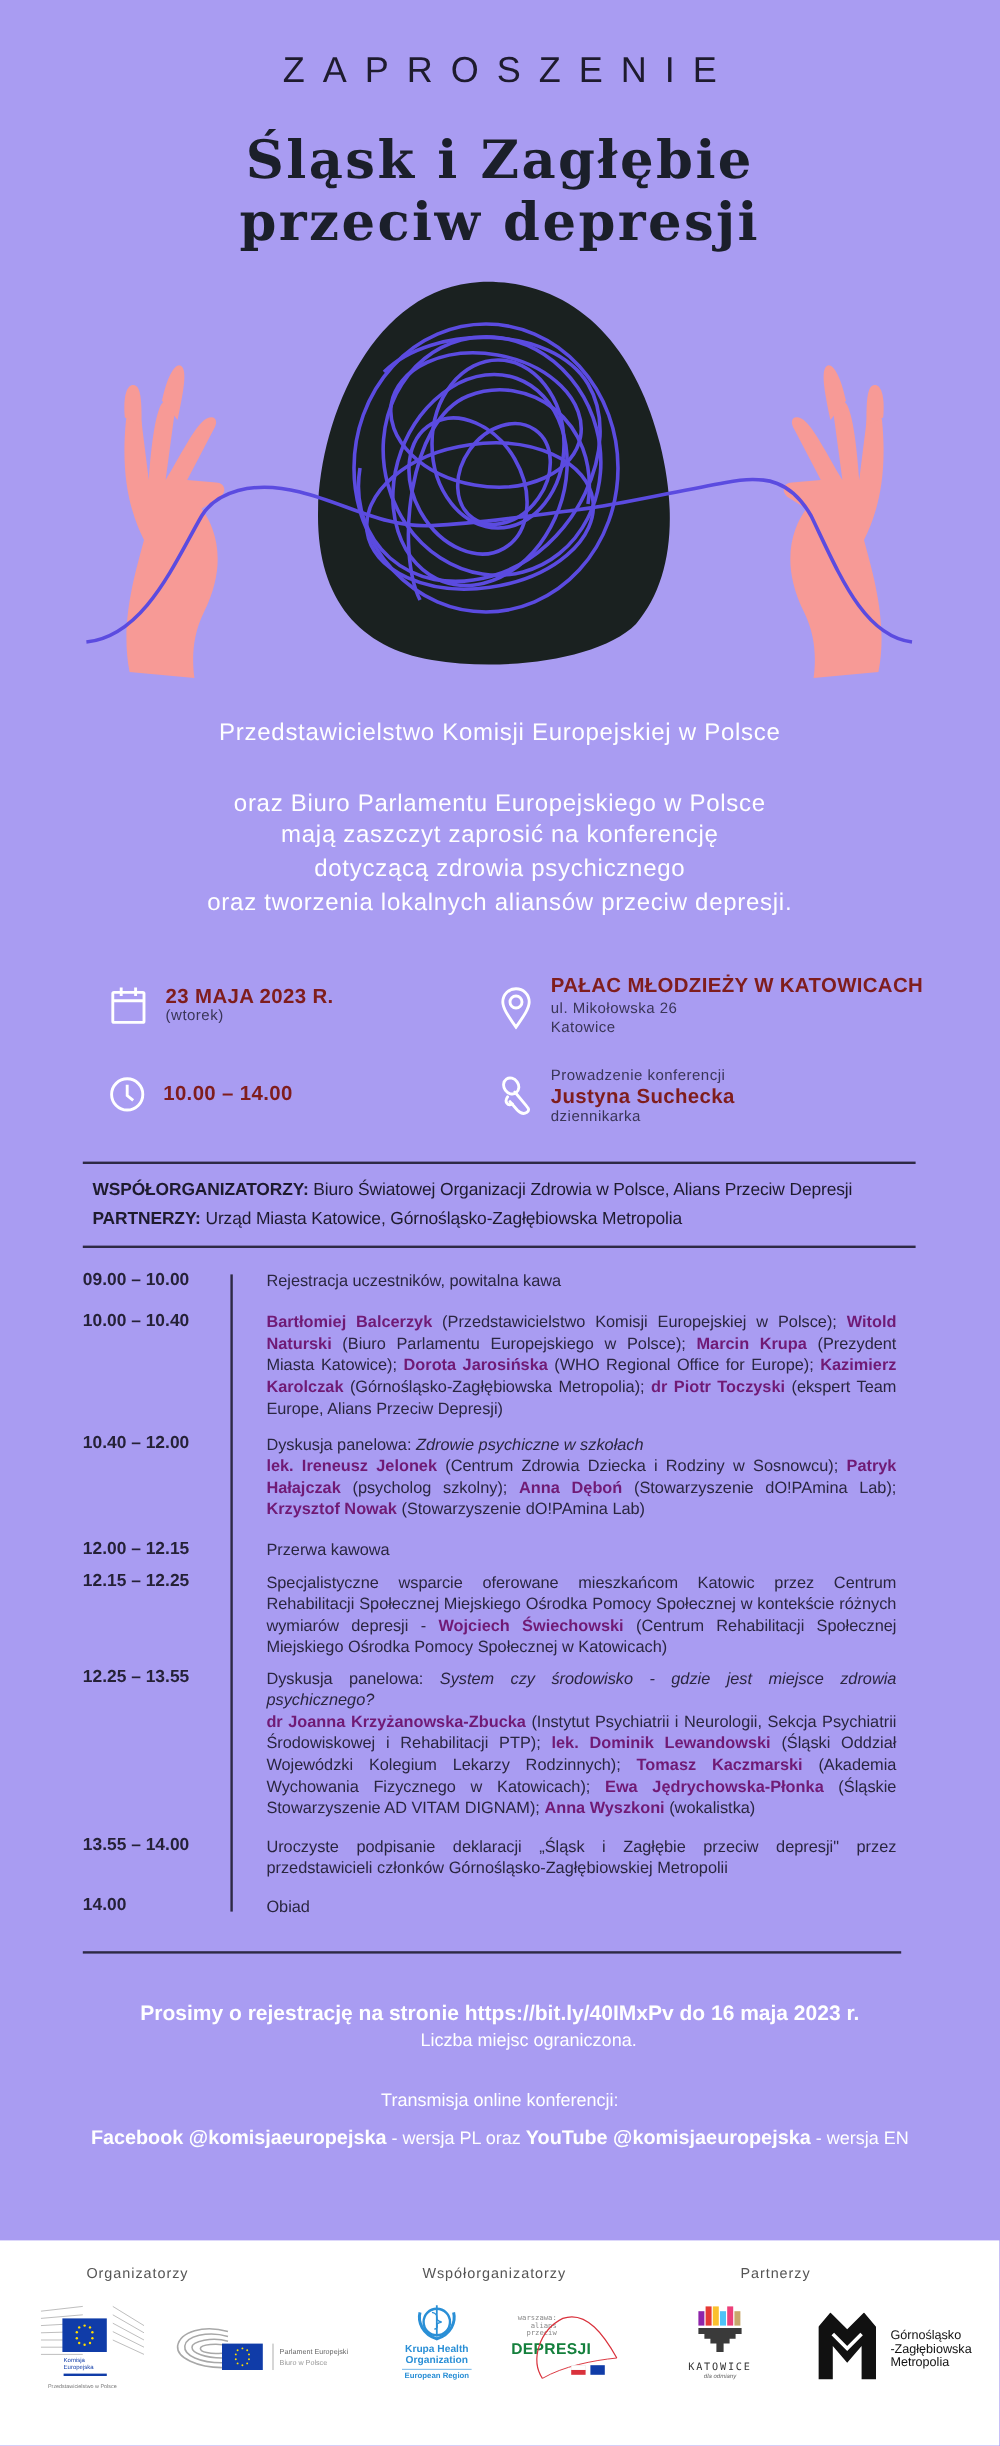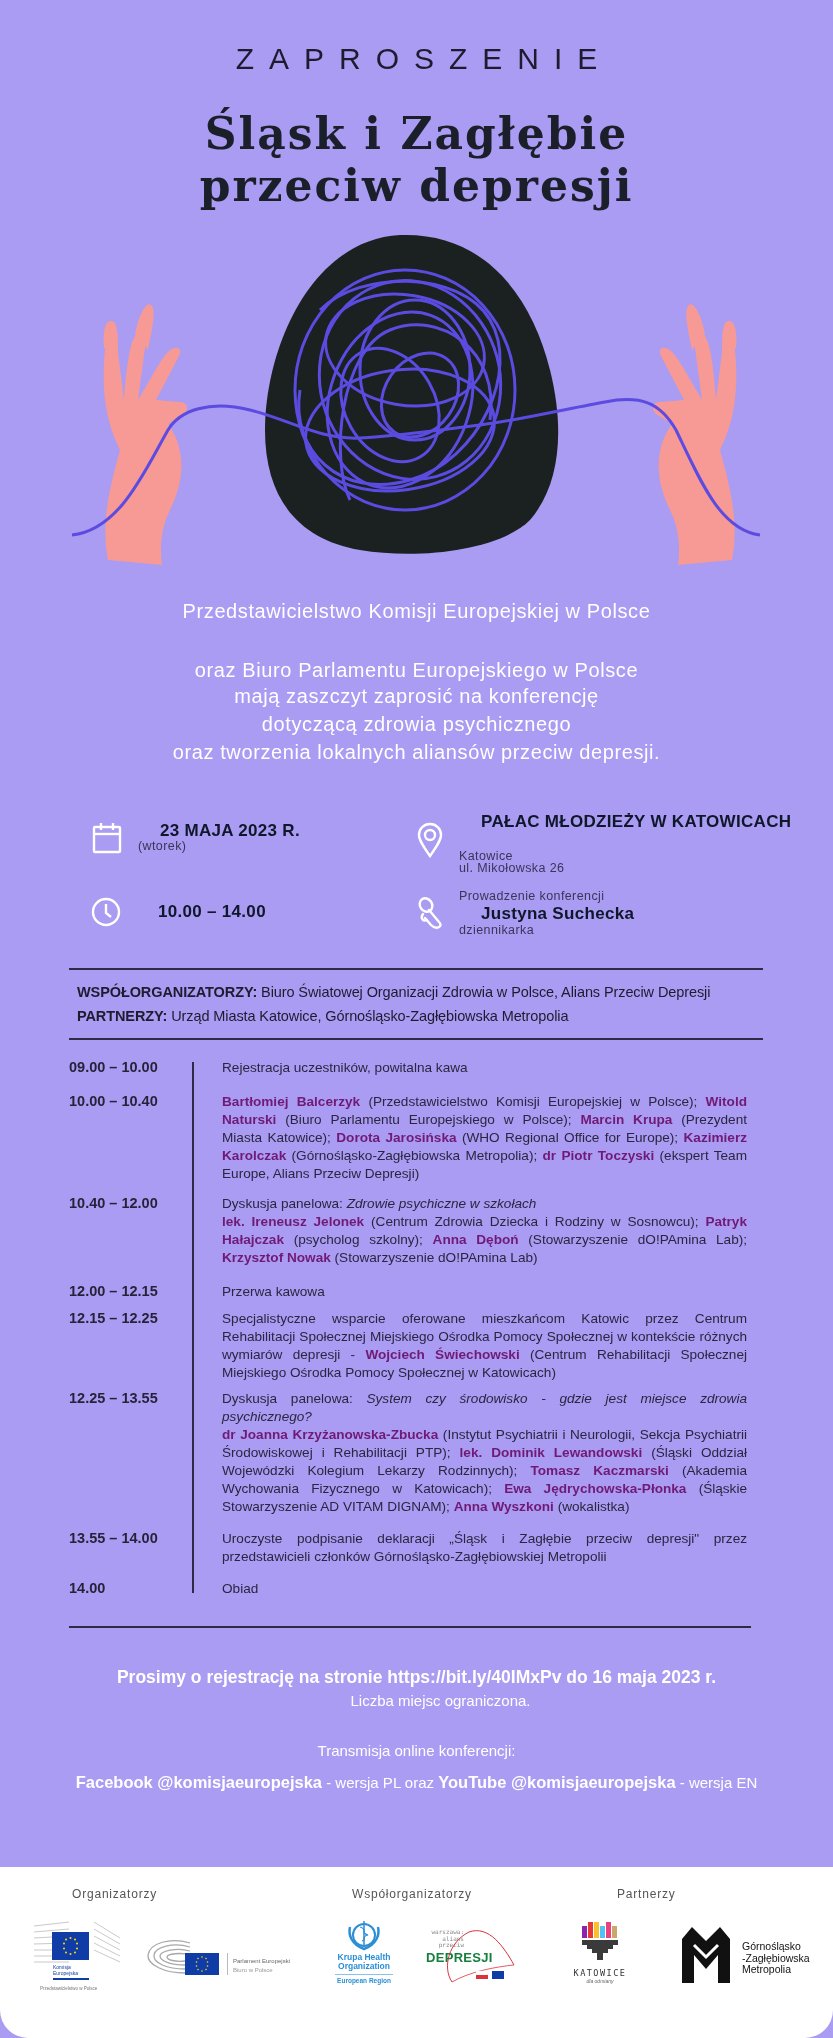--- a/index.html
+++ b/index.html
@@ -1,31 +1,31 @@
 <!DOCTYPE html>
 <html><head>
 <meta charset="utf-8">
 <style>
   * { box-sizing: border-box; margin: 0; padding: 0; }
   html, body { width: 833px; }
   body { background: #A99CF2; font-family: "DejaVu Sans", sans-serif; color: #1E1B2E; }
-  .page { position: relative; width: 833px; height: 2038px; overflow: hidden; background: #A99CF2; border-radius: 28px; }
+  .page { position: relative; width: 833px; height: 2038px; overflow: hidden; background: #A99CF2; }
   .abs { position: absolute; }
   .center { left: 0; width: 833px; text-align: center; }
 
   .kicker { top: 42px; font-family: "Liberation Sans", sans-serif; font-size: 30px; letter-spacing: 15px; padding-left: 15px; color: #1E1B2E; }
   .title { font-family: "DejaVu Serif", serif; font-weight: bold; font-size: 44px; line-height: 52px; color: #1B1F2A; letter-spacing: 2px; }
   .title1 { top: 108px; }
   .title2 { top: 160px; }
 
   .illustration { top: 230px; left: 60px; width: 720px; height: 340px; }
 
   .intro { font-family: "Liberation Sans", sans-serif; color: #FFFFFF; font-size: 20px; line-height: 29px; letter-spacing: 0.6px; }
 
-  .info-label-strong { font-family: "Liberation Sans", sans-serif; font-weight: bold; font-size: 17px; color: #0f172a; letter-spacing: 0.3px; margin-left: 22px; }
+  .info-label-strong { font-family: "Liberation Sans", sans-serif; font-weight: bold; font-size: 17px; color: #7f1d1d; letter-spacing: 0.3px; }
   .info-small { font-family: "Liberation Sans", sans-serif; font-size: 12.5px; color: #3A3558; line-height: 17px; letter-spacing: 0.4px; }
   .icon svg { display: block; }
 
   .rule { height: 2px; background: #2E2A45; left: 69px; width: 694px; }
 
   .coorg { left: 77px; font-family: "Liberation Sans", sans-serif; font-size: 14.5px; color: #1E1B2E; white-space: nowrap; letter-spacing: -0.1px; }
   .coorg b { font-weight: bold; }
 
   .agenda-divider { left: 192px; width: 2px; background: #2E2A45; top: 1062px; height: 531px; }
   .a-time { left: 69px; font-family: "Liberation Sans", sans-serif; font-size: 14.5px; color: #1E1B2E; font-weight: bold; opacity: 0.95; }
@@ -112,21 +112,21 @@
   </div>
   <div class="abs info-label-strong" style="left:136px; top:902px;">10.00 – 14.00</div>
 
   <div class="abs icon" style="left:417px; top:822px;">
     <svg width="26" height="36" viewBox="0 0 26 36" fill="none" stroke="#FFFFFF" stroke-width="2.4">
       <path d="M13 34 C6 24 2 18 2 13 C2 6.5 7 2 13 2 C19 2 24 6.5 24 13 C24 18 20 24 13 34 Z"></path>
       <circle cx="13" cy="13" r="5"></circle>
     </svg>
   </div>
   <div class="abs info-label-strong" style="left:459px; top:812px;">PAŁAC MŁODZIEŻY W KATOWICACH</div>
-  <div class="abs info-small" style="left:459px; top:860px;">ul. Mikołowska 26</div>
+  <div class="abs info-small" style="left:459px; top:832px;">ul. Mikołowska 26</div>
   <div class="abs info-small" style="left:459px; top:848px;">Katowice</div>
 
   <div class="abs icon" style="left:417px; top:896px;">
     <svg width="30" height="36" viewBox="0 0 30 36" fill="none" stroke="#FFFFFF" stroke-width="2.4" stroke-linecap="round">
       <ellipse cx="9" cy="9" rx="6" ry="7" transform="rotate(-35 9 9)"></ellipse>
       <path d="M12 14 L22 26 C24 28 24 30 22 31 C19 33 16 31 14 29 L8 22"></path>
       <path d="M6 18 C3 22 6 26 10 24"></path>
     </svg>
   </div>
   <div class="abs info-small" style="left:459px; top:888px;">Prowadzenie konferencji</div>

